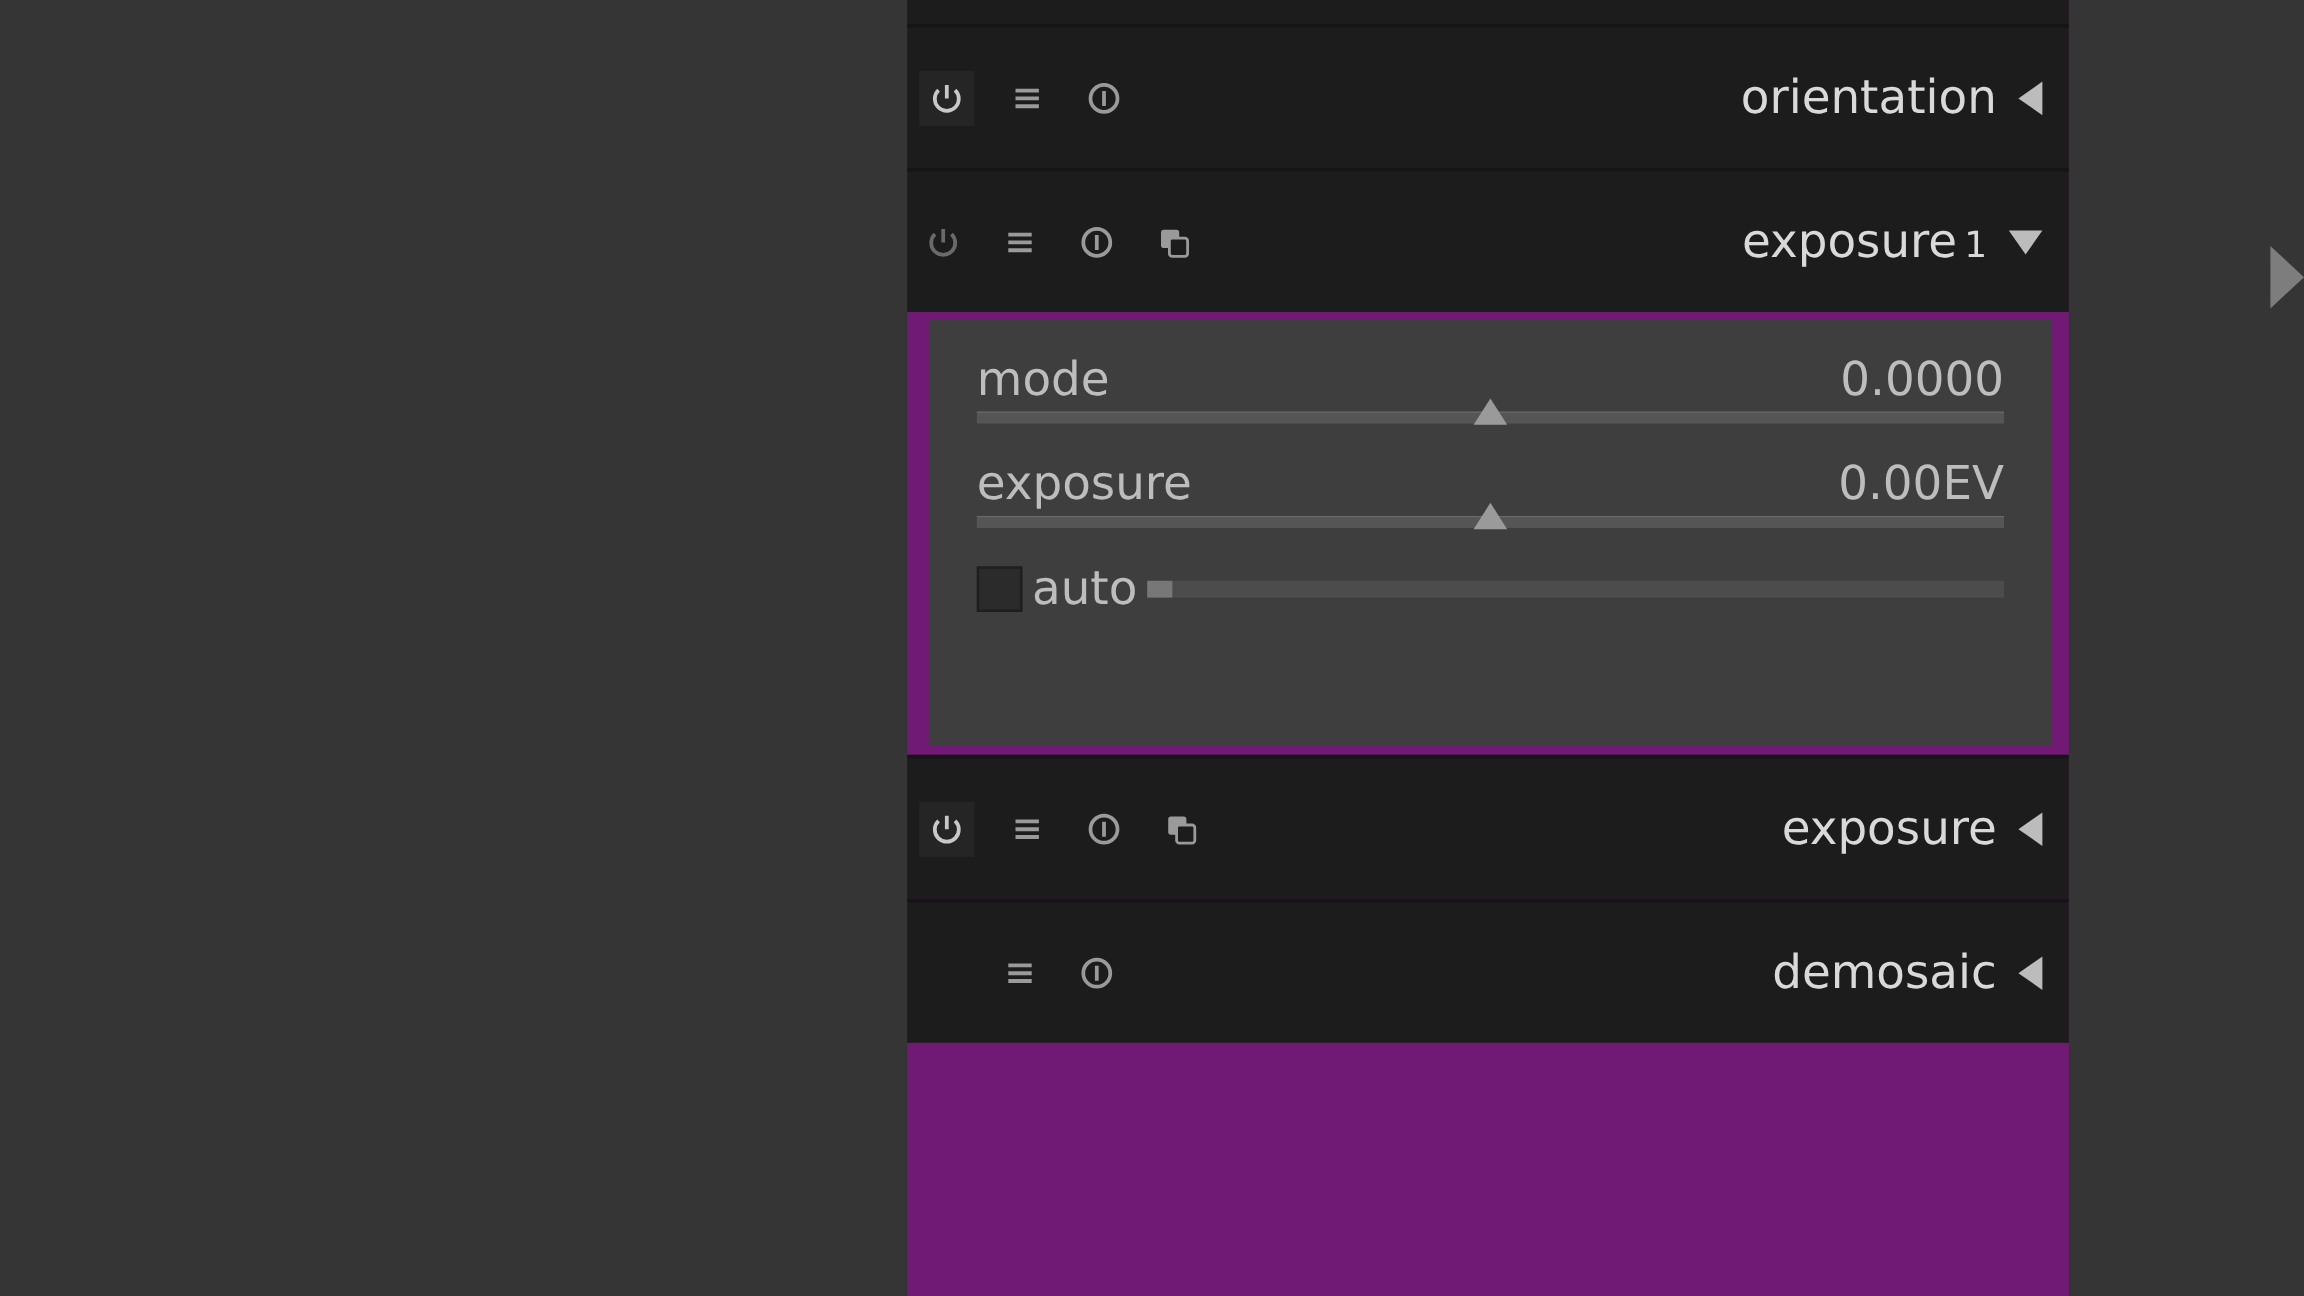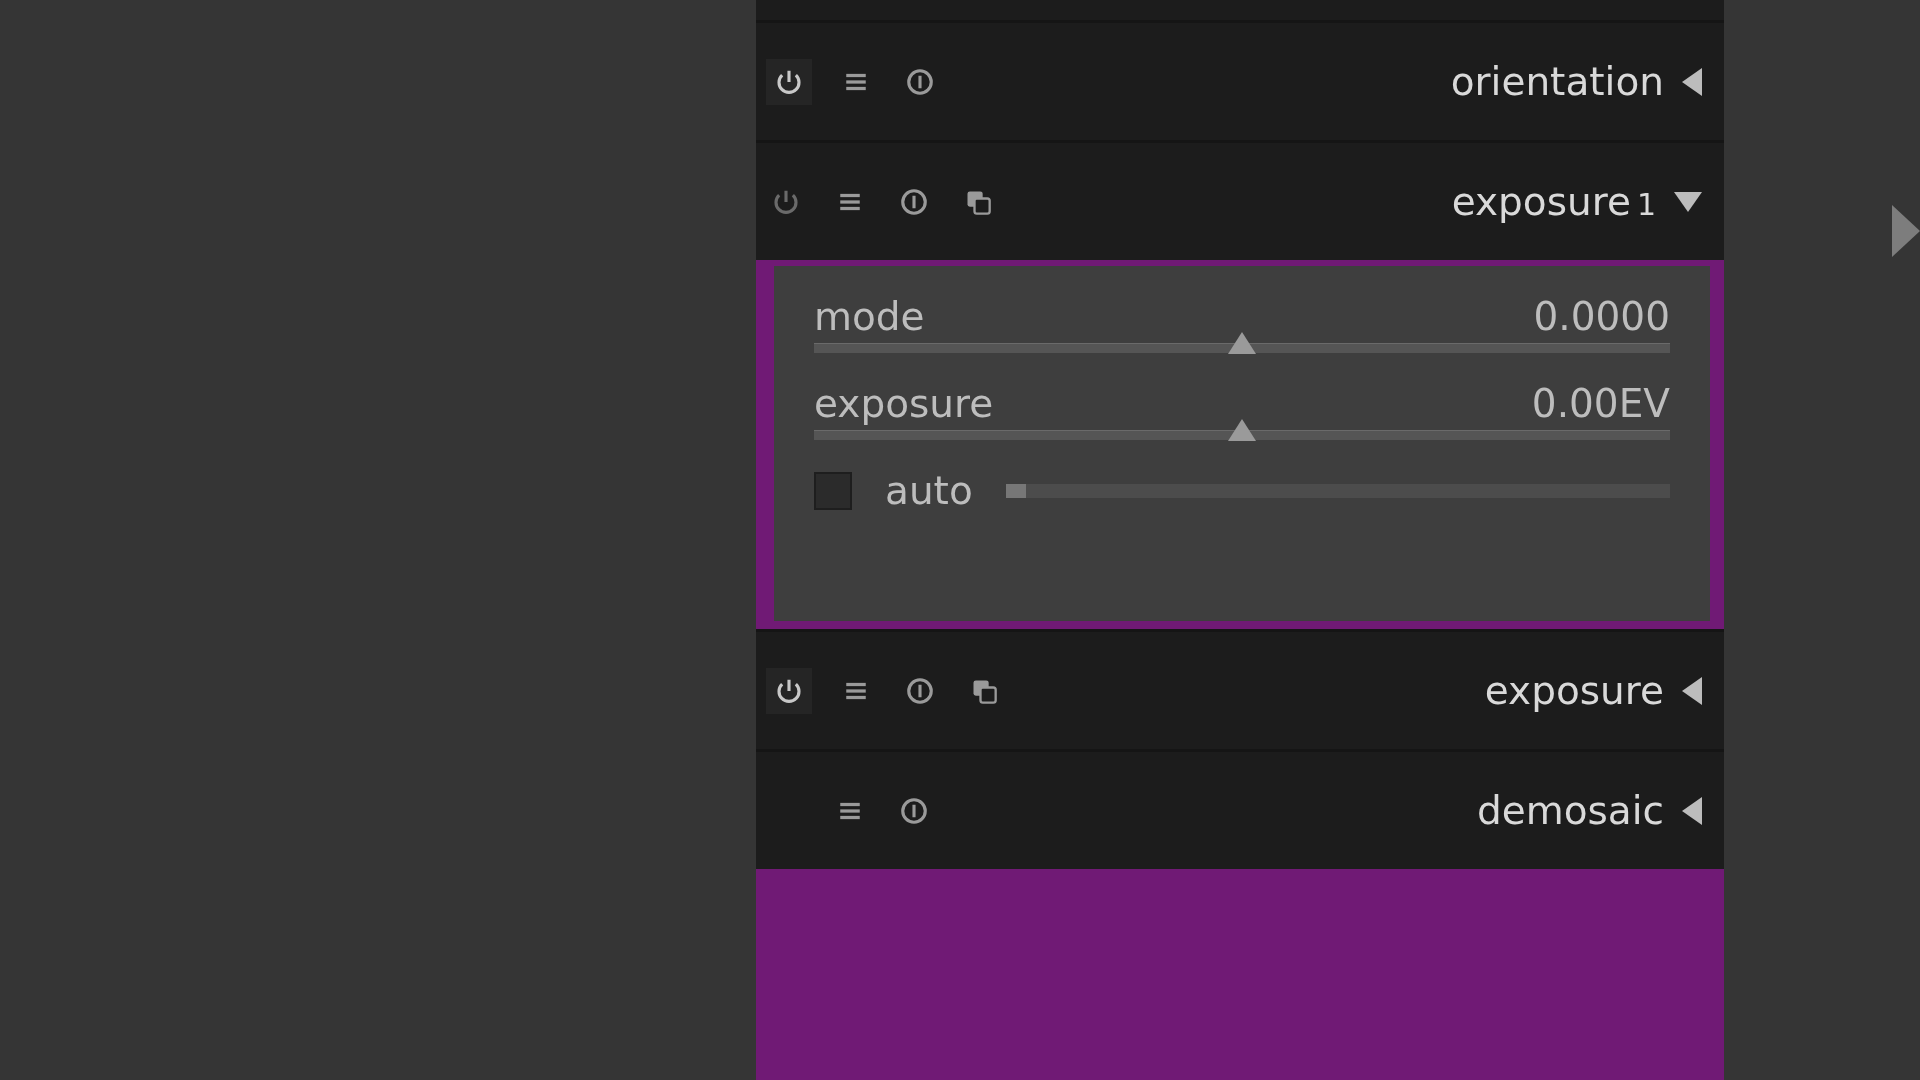--- a/index.html
+++ b/index.html
@@ -102,21 +102,21 @@
     left: 50%;
     transform: translateX(-50%);
     width: 0; height: 0;
     border-left: 14px solid transparent;
     border-right: 14px solid transparent;
     border-bottom: 22px solid #9a9a9a;
   }
   .auto-row {
     display: flex;
     align-items: center;
-    gap: 33px;
+    gap: 8px;
     margin-top: 20px;
     margin-bottom: 48px;
   }
   .checkbox {
     width: 38px; height: 38px;
     background: #2b2b2b;
     border: 2px solid #1e1e1e;
     cursor: pointer;
   }
   .auto-label { font-size: 39px; color: #bdbdbd; }

